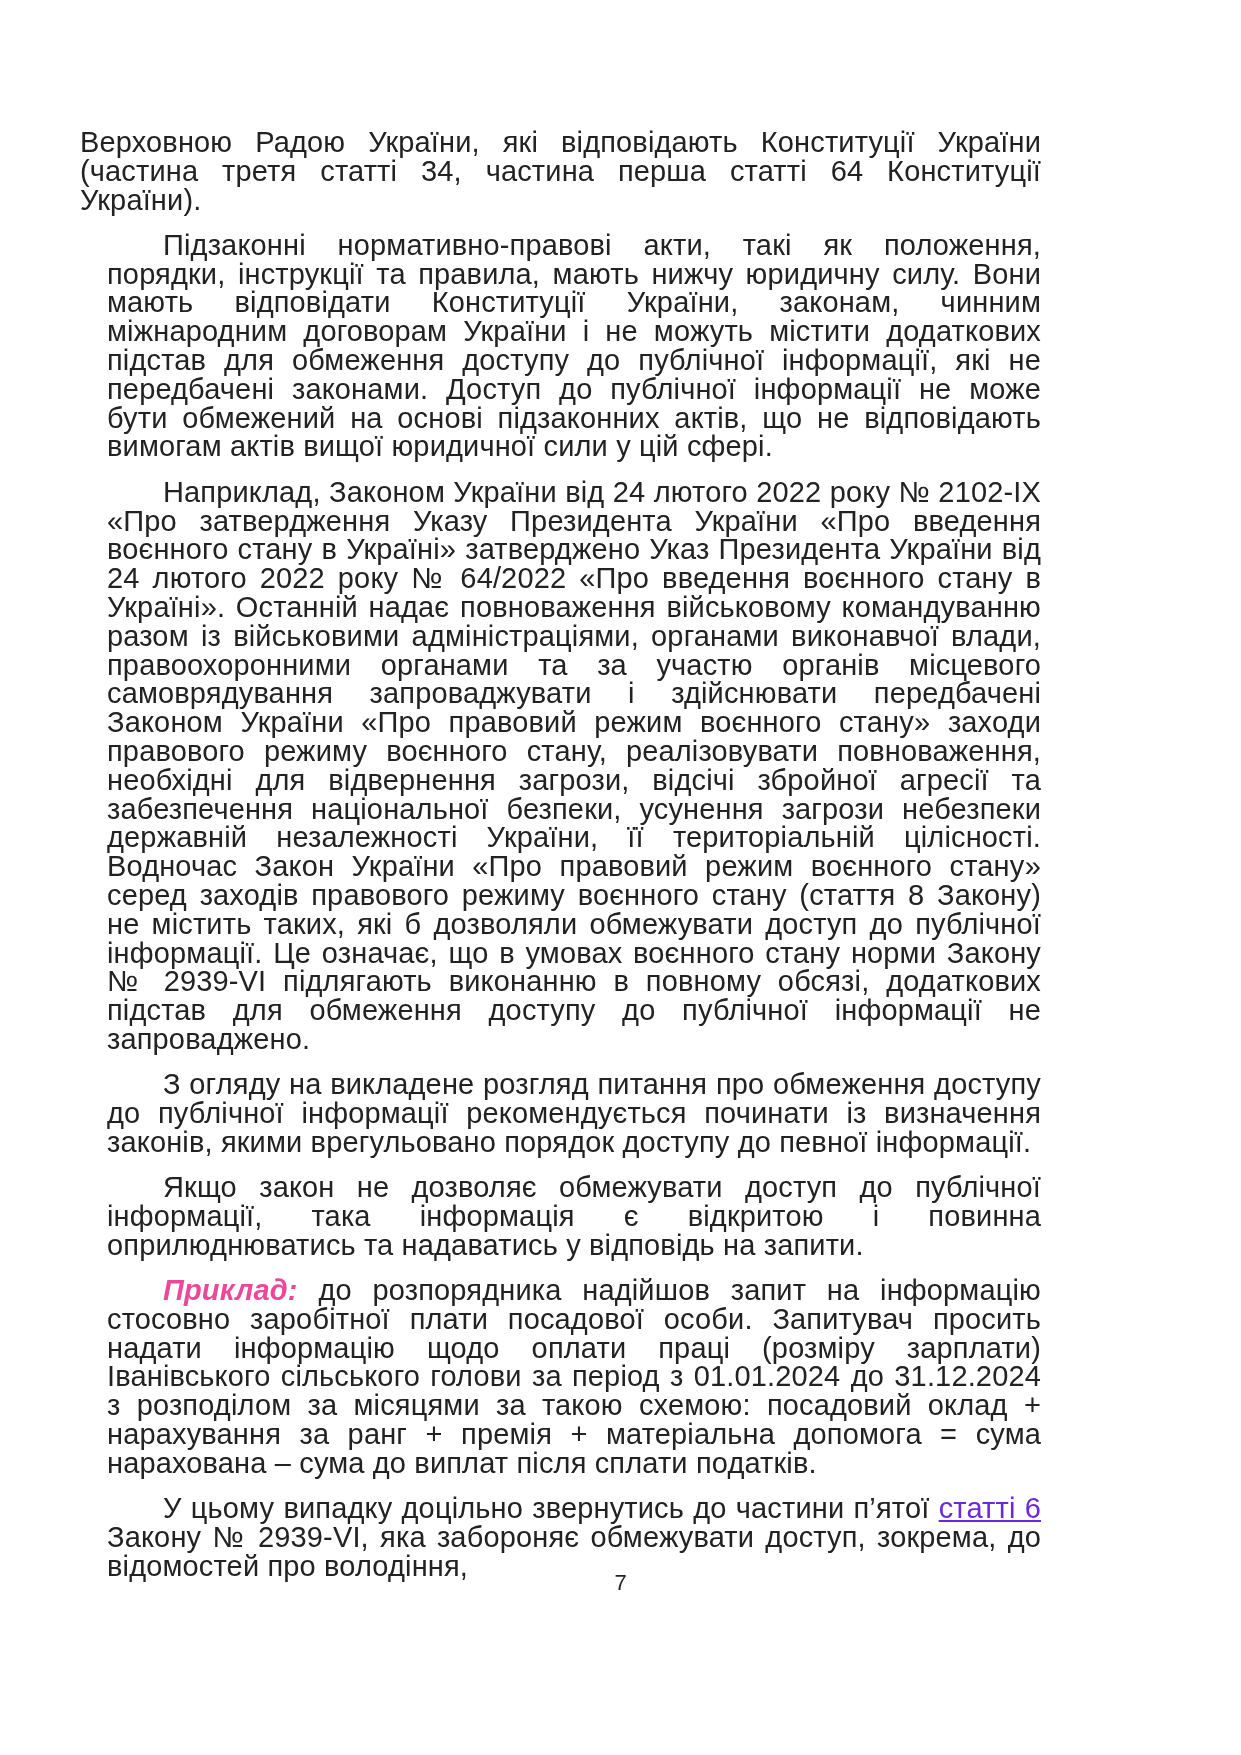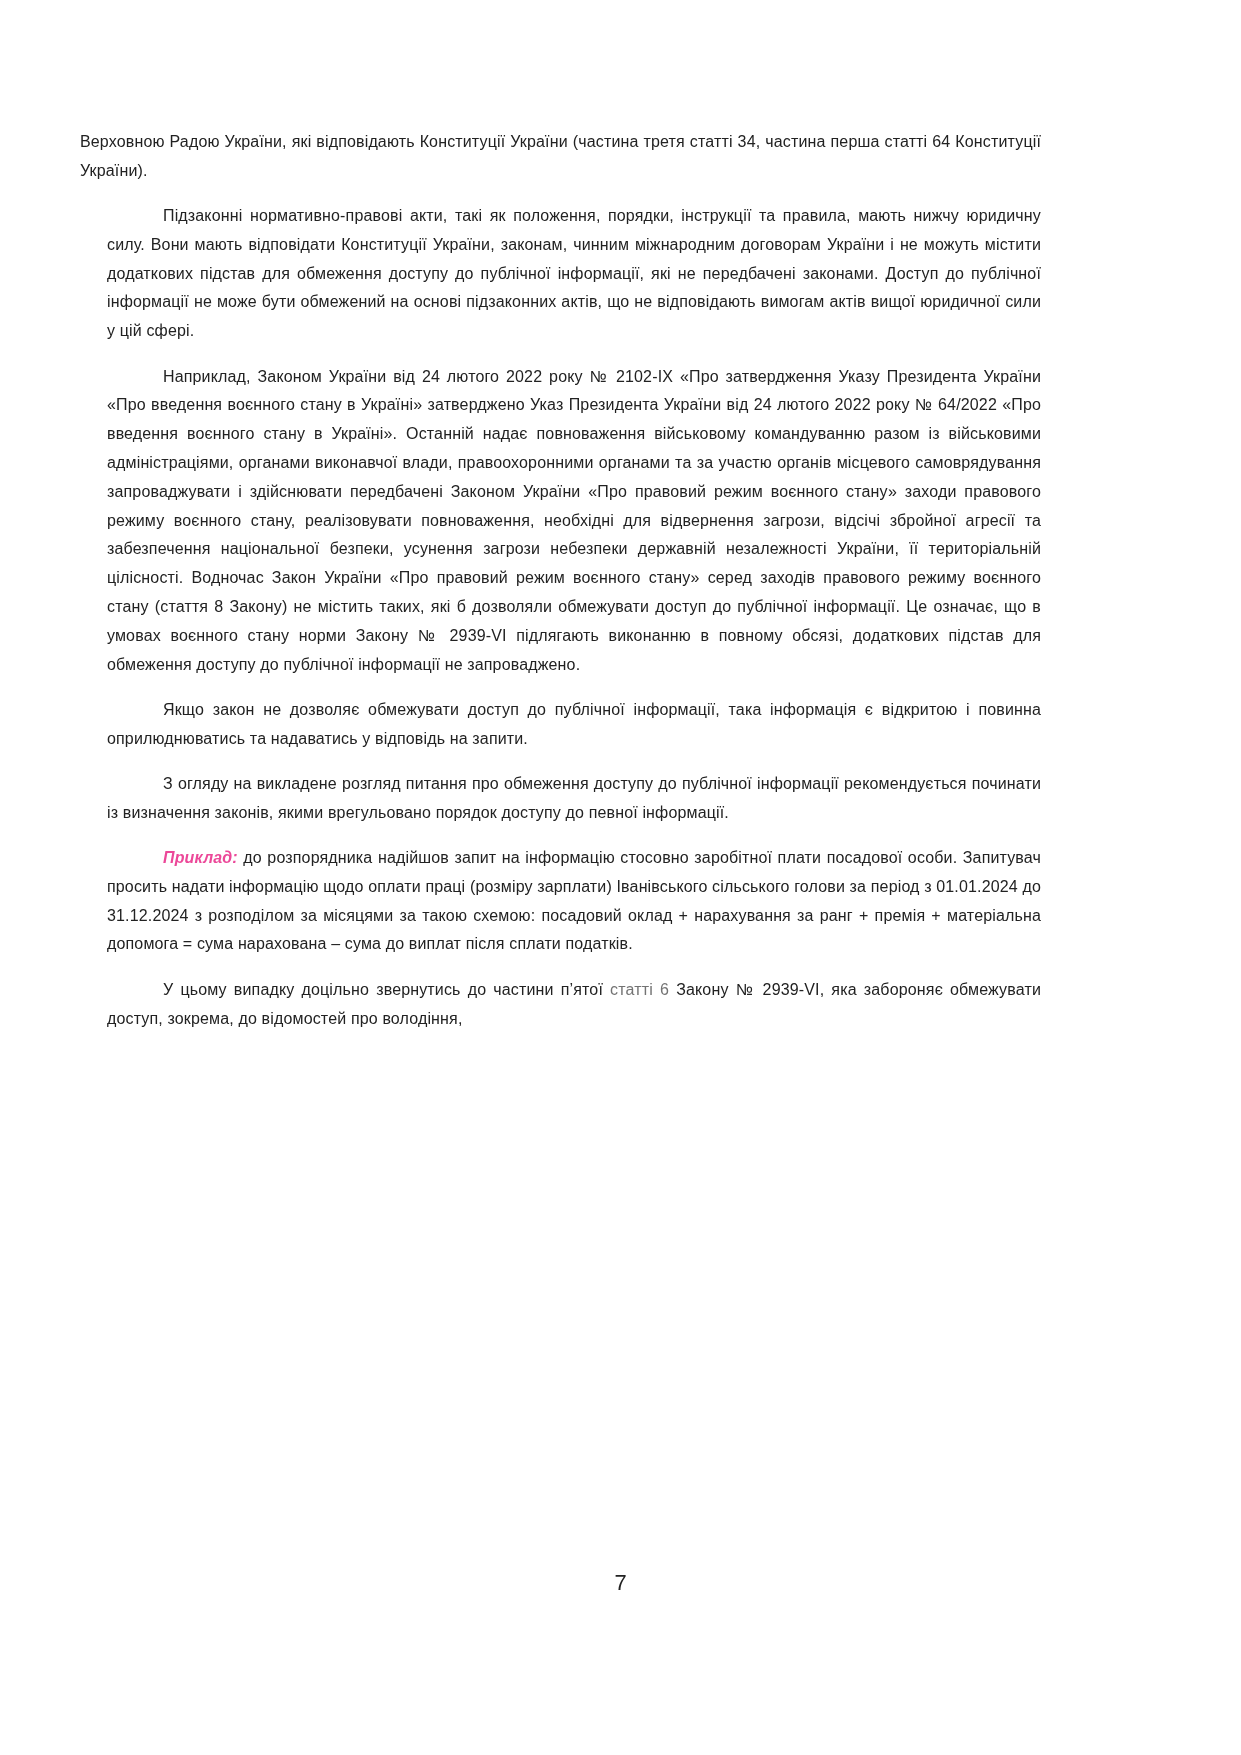--- a/index.html
+++ b/index.html
@@ -16,41 +16,42 @@
       color: #1a1a1a;
     }
     .page {
       position: absolute;
       left: 80px;
       top: 128px;
       width: 961px;
     }
     .para {
       margin: 0 0 16.5px 0;
-      font-size: 16px;
+      font-size: 29px;
       line-height: 28.8px;
       text-align: justify;
       letter-spacing: 0.15px;
       font-weight: 300;
       color: #222222;
     }
     .para.indent {
       text-indent: 56px;
       margin-left: 27px;
     }
     .para.first {
       text-indent: 0;
     }
     .example-label {
       font-style: italic;
       color: #ec4899;
       font-weight: bold;
     }
     .link {
-      color: #737373;
+      color: #6d28d9;
+      text-decoration: underline;
       cursor: pointer;
     }
     .page-number {
       position: absolute;
       left: 0;
       width: 1241px;
       top: 1570px;
       text-align: center;
       font-size: 22px;
       color: #222222;
@@ -60,22 +61,22 @@
 <body>
 
 <div class="page">
   <p class="para first">Верховною Радою України, які відповідають Конституції України (частина третя статті 34, частина перша статті 64 Конституції України).</p>
 
   <p class="para indent">Підзаконні нормативно-правові акти, такі як положення, порядки, інструкції та правила, мають нижчу юридичну силу. Вони мають відповідати Конституції України, законам, чинним міжнародним договорам України і не можуть містити додаткових підстав для обмеження доступу до публічної інформації, які не передбачені законами. Доступ до публічної інформації не може бути обмежений на основі підзаконних актів, що не відповідають вимогам актів вищої юридичної сили у цій сфері.</p>
 
   <p class="para indent">Наприклад, Законом України від 24 лютого 2022 року № 2102-IX «Про затвердження Указу Президента України «Про введення воєнного стану в Україні» затверджено Указ Президента України від 24 лютого 2022 року № 64/2022  «Про введення воєнного стану в Україні». Останній надає повноваження військовому командуванню разом із військовими адміністраціями, органами виконавчої влади, правоохоронними органами та за участю органів місцевого самоврядування запроваджувати і здійснювати передбачені Законом України «Про правовий режим воєнного стану» заходи правового режиму воєнного стану, реалізовувати повноваження, необхідні для відвернення загрози, відсічі збройної агресії та забезпечення національної безпеки, усунення загрози небезпеки державній незалежності України, її територіальній цілісності. Водночас Закон України «Про правовий режим воєнного стану» серед заходів правового режиму воєнного стану (стаття 8 Закону) не містить таких, які б дозволяли обмежувати доступ до публічної інформації. Це означає, що в умовах воєнного стану норми Закону № 2939-VI підлягають виконанню в повному обсязі, додаткових підстав для обмеження доступу до публічної інформації не запроваджено.</p>
 
 
+  <p class="para indent">З огляду на викладене розгляд питання про обмеження доступу до публічної інформації рекомендується починати із визначення законів, якими врегульовано порядок доступу до певної інформації.</p>
+
   <p class="para indent">Якщо закон не дозволяє обмежувати доступ до публічної інформації, така інформація є відкритою і повинна оприлюднюватись та надаватись у відповідь на запити.</p>
-
-  <p class="para indent">З огляду на викладене розгляд питання про обмеження доступу до публічної інформації рекомендується починати із визначення законів, якими врегульовано порядок доступу до певної інформації.</p>
 
   <p class="para indent"><span class="example-label">Приклад:</span><span> до розпорядника надійшов запит на інформацію стосовно заробітної плати посадової особи. Запитувач просить надати інформацію щодо оплати праці (розміру зарплати) Іванівського сільського голови за період з 01.01.2024 до 31.12.2024 з розподілом за місяцями за такою схемою: посадовий оклад + нарахування за ранг + премія + матеріальна допомога = сума нарахована – сума до виплат після сплати податків.</span></p>
 
   <p class="para indent"><span>У цьому випадку доцільно звернутись до частини п’ятої </span><a class="link">статті 6</a><span> Закону № 2939-VI, яка забороняє обмежувати доступ, зокрема, до відомостей про володіння,</span></p>
 </div>
 
 <div class="page-number">7</div>
 
 </body></html>

